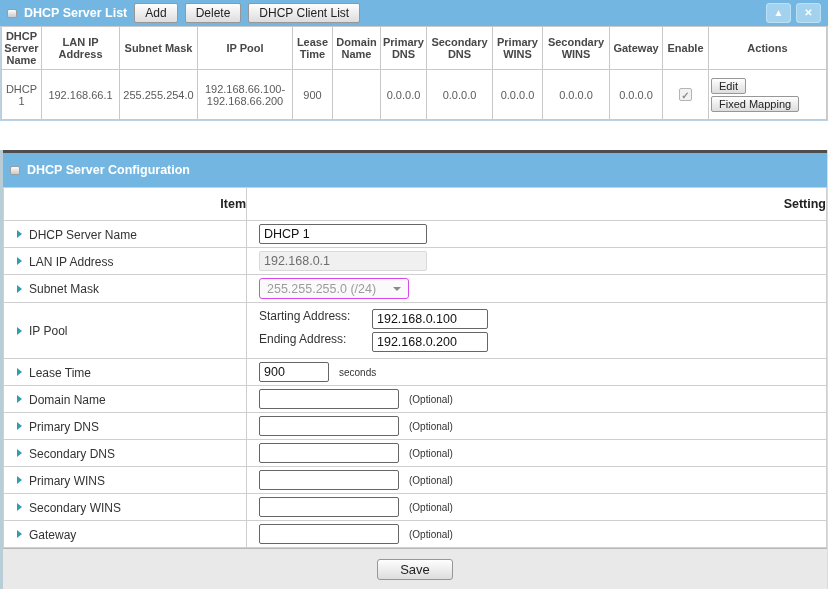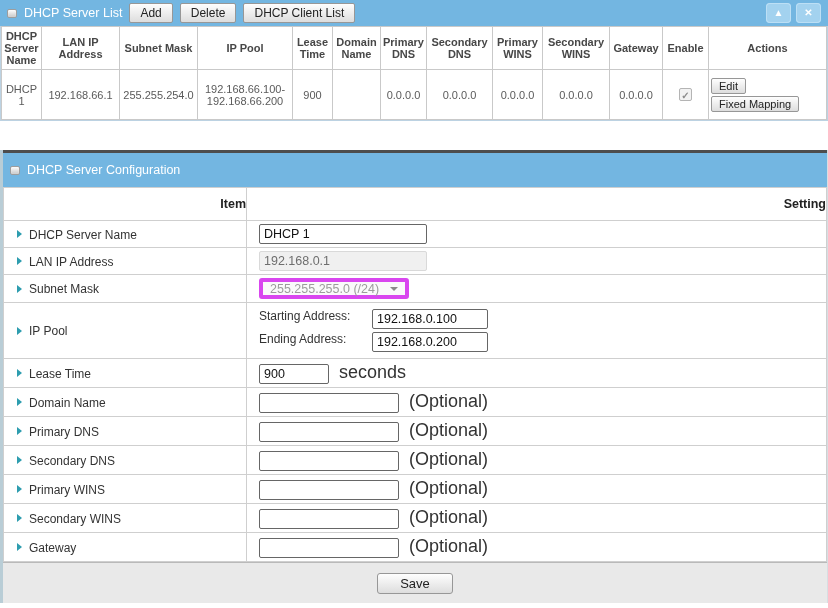--- a/index.html
+++ b/index.html
@@ -10,21 +10,21 @@
   .panel-header {
     background: var(--header-blue, #73b6e1);
     display: flex; align-items: center; gap: 7px; padding: 0 7px;
   }
   .panel-icon {
     width: 10px; height: 9px; flex: 0 0 auto;
     background: linear-gradient(#fdfdfd, #c9c9c9);
     border: 1px solid #9d9d9d; border-radius: 2px;
     box-shadow: inset 0 0 1px #fff;
   }
-  .panel-title { color: #ffffff; font-weight: normal; font-size: 12.5px; white-space: nowrap; }
+  .panel-title { color: #ffffff; font-weight: bold; font-size: 12.5px; white-space: nowrap; }
 
   .btn {
     font-family: "Liberation Sans", sans-serif;
     background: linear-gradient(#fefefe, #dddddd);
     border: 1px solid #979797; border-radius: 2px;
     color: #222; cursor: pointer;
   }
 
   
   .list-panel { width: 828px; }
@@ -85,29 +85,29 @@
     background: #f0f0f0; border-color: #d9d9d9; color: #6e6e6e;
   }
   .w-name { width: 168px; }
   .w-pool { width: 116px; }
   .w-lease { width: 70px; }
   .w-opt { width: 140px; }
 
   .fake-select {
     display: inline-flex; align-items: center; justify-content: space-between;
     width: 150px; height: 21px; padding: 0 7px;
-    background: #fafafa; border: 4px solid #d946ef; border-radius: 3px;
+    background: #fafafa; border: 1px solid #d946ef; border-radius: 3px;
     color: #9c9c9c; font-size: 12.5px;
   }
   .sel-chevron { width: 0; height: 0; border-top: 4px solid #8a8a8a;
     border-left: 4px solid transparent; border-right: 4px solid transparent; }
 
   .pool-line { display: flex; margin: 3px 0; }
   .pool-label { width: 113px; font-size: 12px; color: #333; }
-  .suffix { margin-left: 10px; font-size: 18px; color: #333; }
+  .suffix { margin-left: 10px; font-size: 10px; color: #333; }
   .chk-line { display: flex; align-items: center; gap: 6px; }
 
   .save-bar {
     height: 41px; background: #e9e9e9; border-top: 1px solid #b9b9b9;
     display: flex; align-items: center; justify-content: center;
   }
   .save-btn { font-size: 13px; padding: 2px 22px; border-radius: 3px; }
 </style>
 </head>
 <body>

